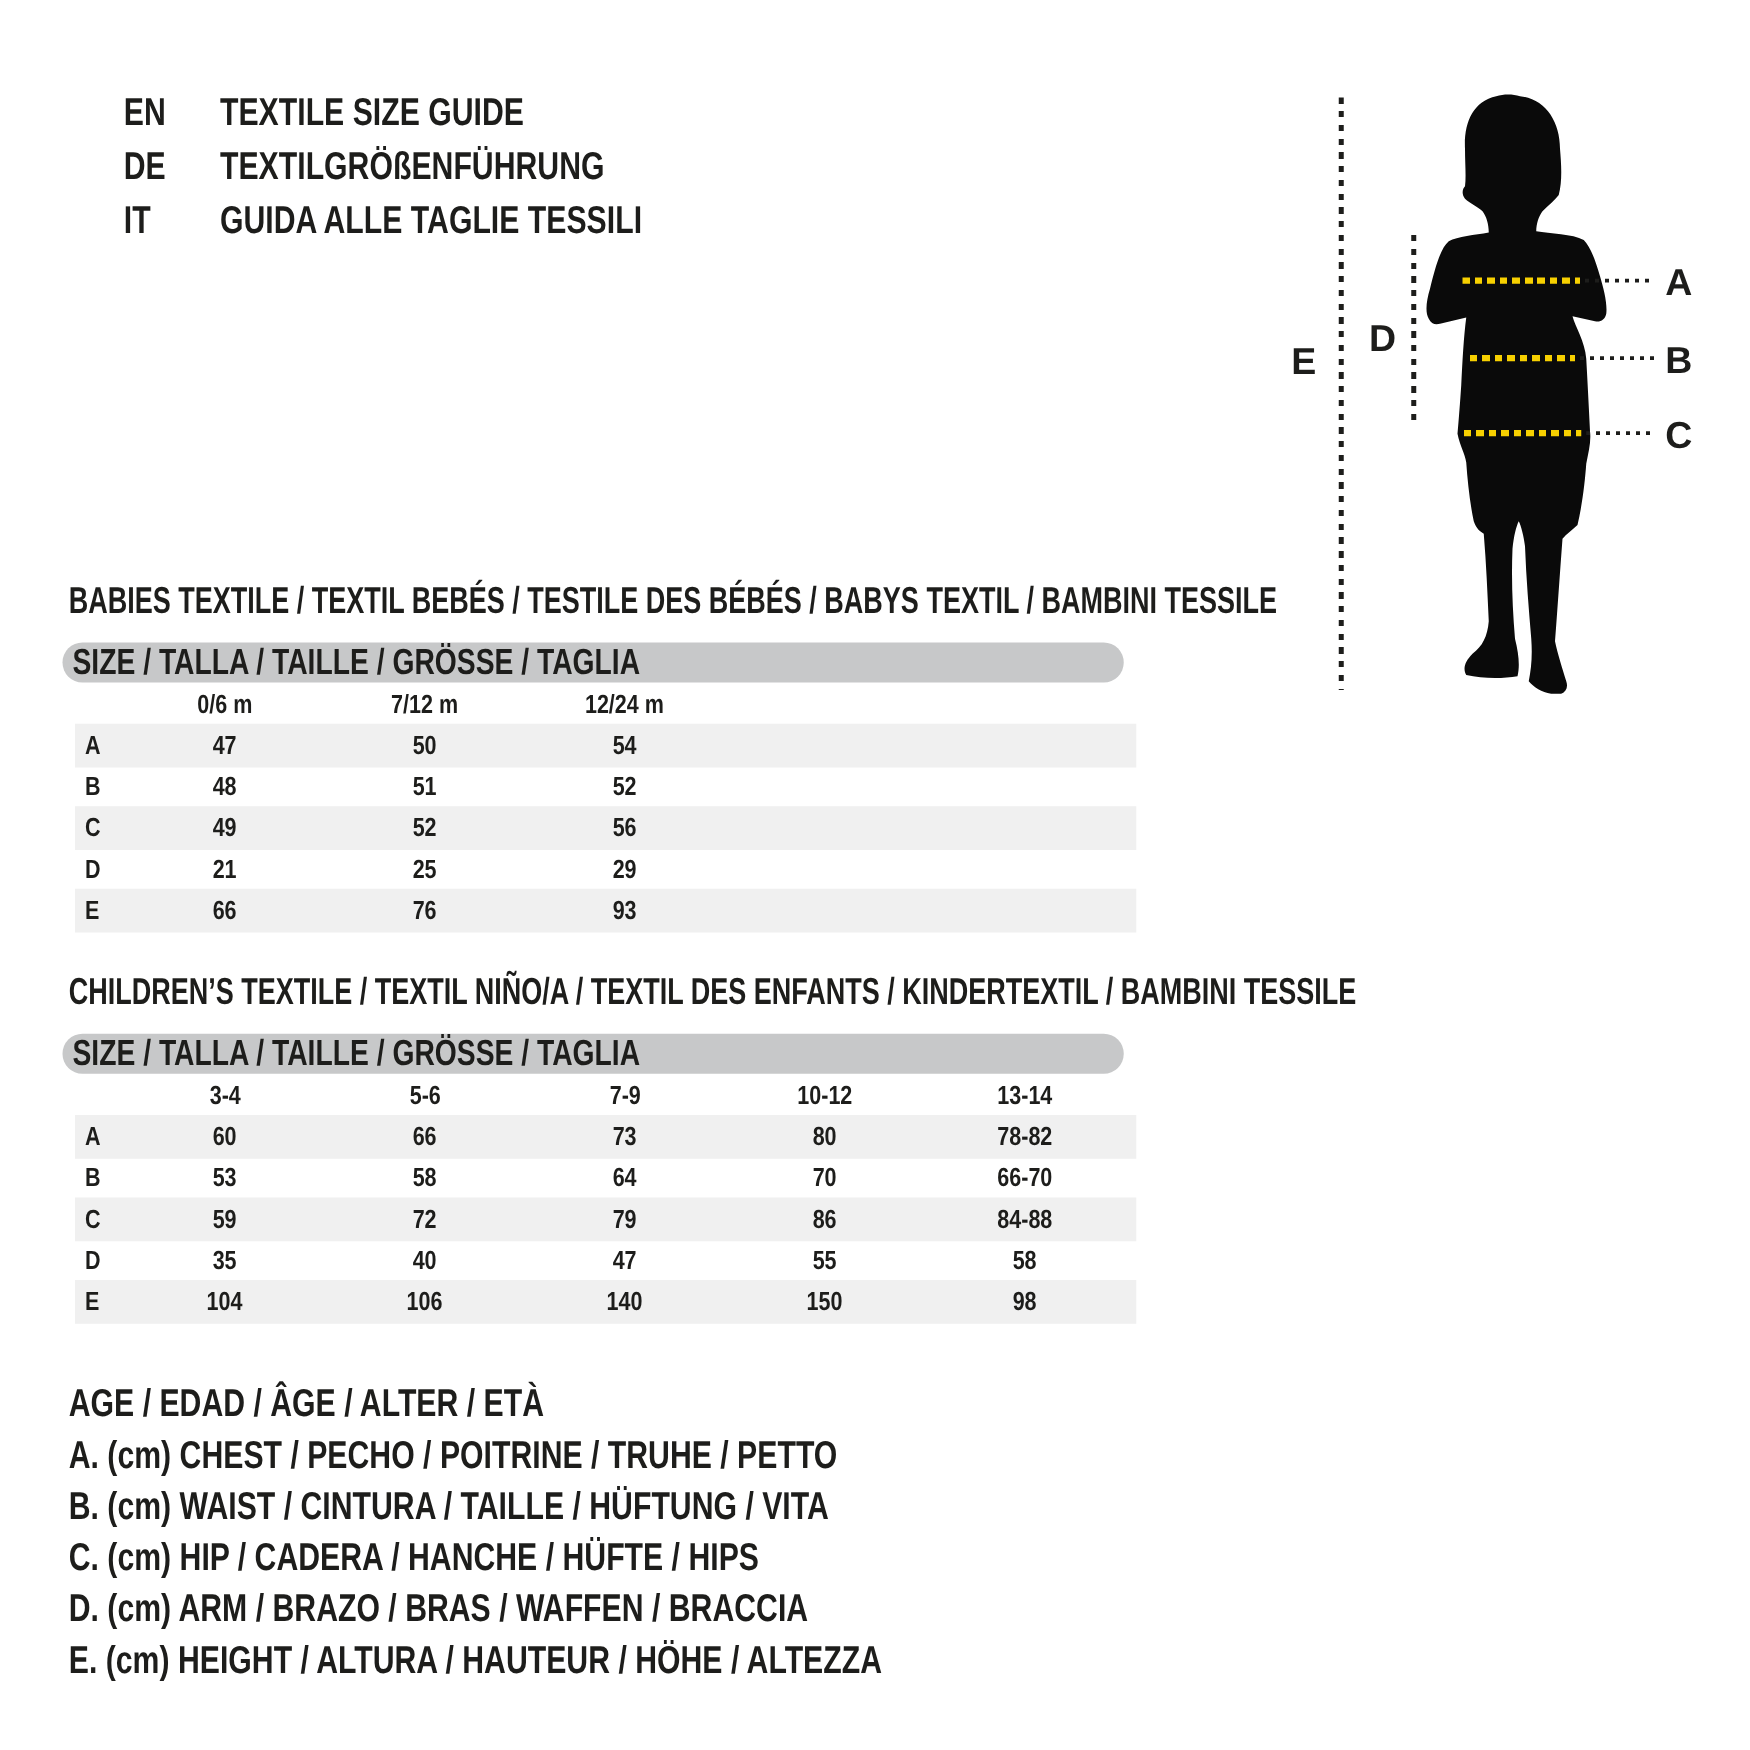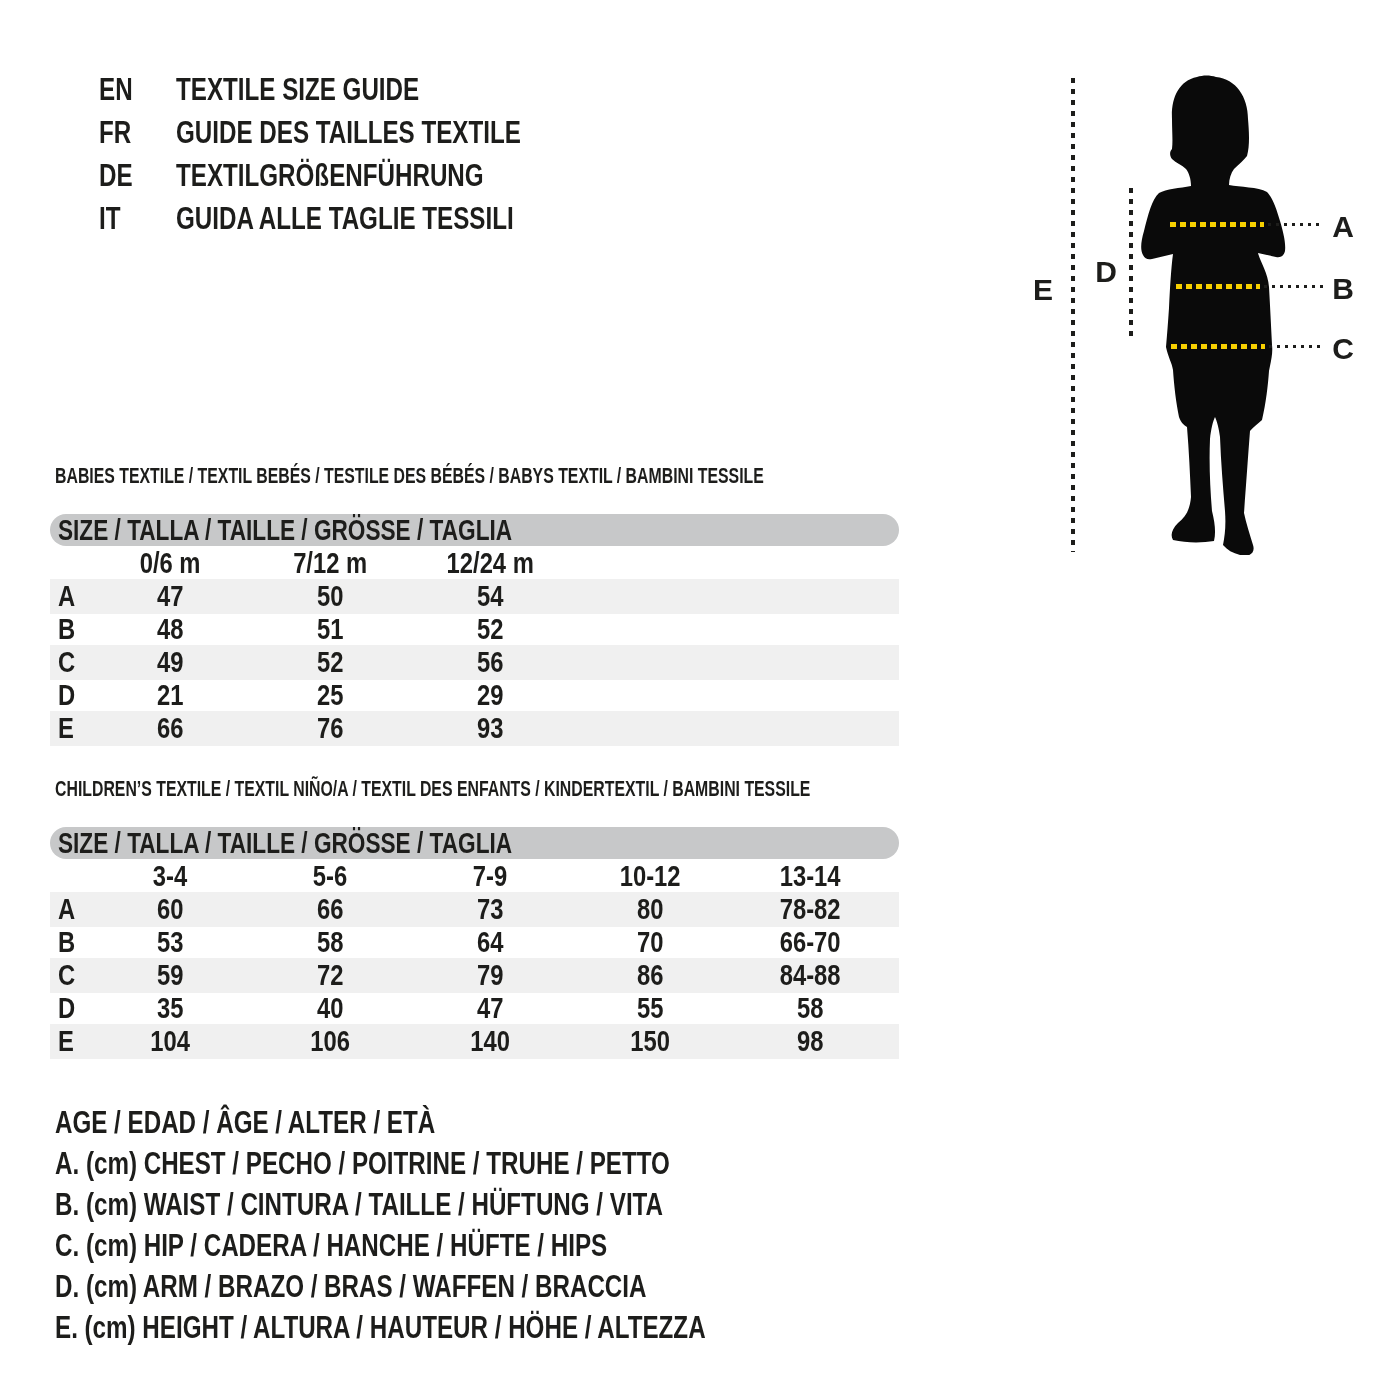--- a/index.html
+++ b/index.html
@@ -14,47 +14,43 @@
   .cx78{display:inline-block;transform:scaleX(0.78);transform-origin:0 50%;white-space:nowrap;}
   .cx82c{display:inline-block;transform:scaleX(0.82);transform-origin:50% 50%;white-space:nowrap;}
   .cx82l{display:inline-block;transform:scaleX(0.82);transform-origin:0 50%;white-space:nowrap;}
 
   
   .lang-row{height:43px;line-height:43px;font-size:31px;font-weight:700;}
   .lang-code{display:inline-block;width:68px;}
 
   
   .size-bar{background:#c7c8c9;height:32px;line-height:32px;font-size:29px;font-weight:700;padding-left:8px;box-sizing:border-box;border-radius:16px;}
-  .trow{display:grid;height:35px;align-items:center;font-size:29px;font-weight:700;left:50px;width:849px;}
+  .trow{display:grid;height:35px;align-items:center;font-size:21px;font-weight:700;left:60px;width:849px;}
   .trow .lab{padding-left:8px;text-align:left;}
   .trow .cell{text-align:center;}
   .stripe{background:#f0f0f0;}
   .cols3{grid-template-columns:40px 160px 160px 160px 329px;}
   .cols5{grid-template-columns:40px 160px 160px 160px 160px 160px 9px;}
 
-  .heading{font-size:22px;font-weight:700;line-height:1.2;}
+  .heading{font-size:30px;font-weight:700;line-height:1.2;}
   .legend-line{font-size:31px;font-weight:700;line-height:1.2;}
 
   
   .vdots{width:4px;background:repeating-linear-gradient(to bottom,#1d1d1b 0 5px,transparent 5px 11px);}
   .ydash{height:5px;background:repeating-linear-gradient(to right,#f7d000 0 6px,transparent 6px 10px);z-index:3;}
   .hdots{height:3px;background:repeating-linear-gradient(to right,#1d1d1b 0 3px,transparent 3px 8px);}
   .figlabel{font-size:30px;font-weight:700;width:26px;text-align:center;line-height:1;}
 </style>
 </head>
 <body>
 
 <div class="abs" style="left:55px;top:68px;margin-left:44px;">
   <div class="lang-row">
     <span class="lang-code"><span class="cx78">EN</span></span>
     <span class="cx78">TEXTILE SIZE GUIDE</span>
-  </div>
-  <div class="lang-row">
-    <span class="lang-code"><span class="cx78">FR</span></span>
-    <span class="cx78">GUIDE DES TAILLES TEXTILE</span>
   </div>
   <div class="lang-row">
     <span class="lang-code"><span class="cx78">DE</span></span>
     <span class="cx78">TEXTILGRÖßENFÜHRUNG</span>
   </div>
   <div class="lang-row">
     <span class="lang-code"><span class="cx78">IT</span></span>
     <span class="cx78">GUIDA ALLE TAGLIE TESSILI</span>
   </div>
 </div>

